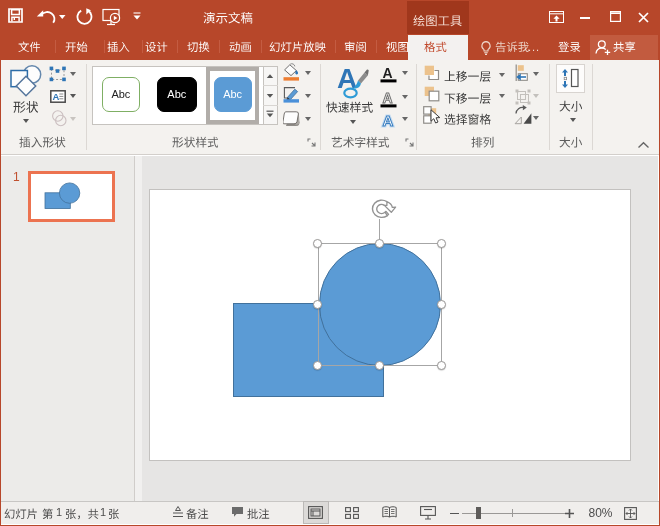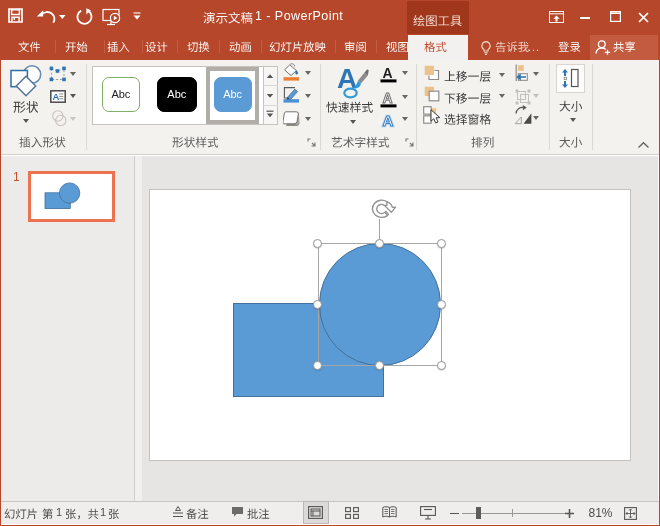--- a/index.html
+++ b/index.html
@@ -37,21 +37,20 @@
 <path d="M1.5 4.5 l3.5 4 3.5-4 z" fill="#fff"></path>
 </svg>
     <div class="abs" style="left:203px;top:8px;line-height:0">
       <svg width="50.0" height="18.2" viewBox="0 0 50.0 18.2">
         <path transform="translate(0.0,14.5)" fill="#fff" d="M8.4 -0.8C9.3 -0.3 10.5 0.5 11.1 0.9L11.8 0.3C11.2 -0.1 10 -0.8 9.1 -1.3ZM6.1 -1.2C5.4 -0.6 4.3 -0.1 3.2 0.2C3.5 0.4 3.8 0.8 4 0.9C5 0.5 6.2 -0.2 7 -0.8ZM1.2 -9.7C1.8 -9.3 2.7 -8.8 3.1 -8.5L3.7 -9.2C3.2 -9.6 2.4 -10 1.7 -10.3ZM0.5 -6.3C1.1 -6 1.9 -5.5 2.4 -5.2L2.9 -5.9C2.5 -6.2 1.6 -6.7 1 -7ZM0.8 0.1 1.7 0.7C2.2 -0.5 2.9 -2 3.5 -3.3L2.7 -3.9C2.1 -2.5 1.4 -0.9 0.8 0.1ZM6.7 -10.4C6.9 -10.1 7.1 -9.7 7.2 -9.3H3.9V-7.3H4.7V-8.5H10.7V-7.3H11.6V-9.3H8.2C8.1 -9.7 7.9 -10.2 7.6 -10.6ZM5.1 -3.2H7.2V-2.1H5.1ZM8.1 -3.2H10.2V-2.1H8.1ZM5.1 -5H7.2V-3.9H5.1ZM8.1 -5H10.2V-3.9H8.1ZM4.8 -7.4V-6.6H7.2V-5.7H4.3V-1.4H11.1V-5.7H8.1V-6.6H10.6V-7.4Z"></path>
         <path transform="translate(12.5,14.5)" fill="#fff" d="M2.9 -4.4C2.4 -3 1.5 -1.6 0.4 -0.7C0.7 -0.6 1.1 -0.3 1.3 -0.1C2.3 -1.1 3.3 -2.6 3.9 -4.1ZM8.6 -4C9.5 -2.8 10.4 -1.2 10.7 -0.1L11.7 -0.6C11.3 -1.6 10.3 -3.2 9.4 -4.4ZM1.9 -9.6V-8.7H10.7V-9.6ZM0.8 -6.5V-5.6H5.8V-0.2C5.8 -0 5.7 0 5.5 0C5.2 0 4.4 0 3.6 0C3.7 0.3 3.9 0.7 3.9 1C5 1 5.7 1 6.2 0.8C6.6 0.7 6.8 0.4 6.8 -0.2V-5.6H11.8V-6.5Z"></path>
         <path transform="translate(25.0,14.5)" fill="#fff" d="M5.3 -10.3C5.7 -9.7 6.1 -8.8 6.2 -8.3L7.2 -8.7C7.1 -9.2 6.6 -10 6.3 -10.6ZM0.6 -8.3V-7.4H2.6C3.3 -5.5 4.3 -3.8 5.6 -2.5C4.2 -1.4 2.5 -0.5 0.5 0.1C0.6 0.3 0.9 0.8 1 1C3.1 0.3 4.9 -0.6 6.3 -1.8C7.7 -0.6 9.4 0.4 11.4 0.9C11.6 0.7 11.9 0.2 12.1 0.1C10.1 -0.5 8.4 -1.3 7 -2.5C8.3 -3.8 9.2 -5.4 10 -7.4H11.9V-8.3ZM6.3 -3.2C5.1 -4.4 4.2 -5.8 3.6 -7.4H8.9C8.3 -5.7 7.4 -4.3 6.3 -3.2Z"></path>
         <path transform="translate(37.5,14.5)" fill="#fff" d="M6.5 -7H10.1V-5.9H6.5ZM5.7 -7.7V-5.2H10.9V-7.7ZM7.3 -2.3H9.3V-1.1H7.3ZM6.6 -2.9V-0.4H10V-2.9ZM4.2 -10.3C3.3 -10 1.9 -9.6 0.6 -9.4C0.8 -9.2 0.9 -8.9 0.9 -8.7C1.4 -8.8 1.9 -8.8 2.4 -8.9V-6.9H0.6V-6H2.3C1.8 -4.6 1 -3 0.3 -2.1C0.5 -1.9 0.7 -1.5 0.8 -1.2C1.4 -2 2 -3.2 2.4 -4.4V1H3.3V-4.7C3.7 -4.2 4.1 -3.6 4.2 -3.3L4.8 -4.1C4.6 -4.4 3.6 -5.4 3.3 -5.7V-6H5V-6.9H3.3V-9.1C3.8 -9.3 4.4 -9.4 4.8 -9.6ZM7.4 -10.3C7.6 -10 7.7 -9.6 7.9 -9.2H4.8V-8.4H11.9V-9.2H8.8C8.7 -9.6 8.5 -10.2 8.2 -10.6ZM4.9 -4.5V1H5.7V-3.7H10.9V0.1C10.9 0.2 10.8 0.3 10.7 0.3C10.6 0.3 10.2 0.3 9.7 0.3C9.8 0.5 10 0.8 10 1C10.7 1 11.1 1 11.4 0.9C11.7 0.8 11.7 0.5 11.7 0.1V-4.5Z"></path>
       </svg>
     </div>
-    <div class="abs" style="left:255px;top:8px;color:#fff;font-size:12.5px;line-height:17px;letter-spacing:0.45px">1 - PowerPoint</div>
     <div class="abs" style="left:406.5px;top:0;width:62px;height:34.5px;background:#a0371c"></div>
     <div style="position:absolute;left:413px;top:10.5px;line-height:0">
       <svg width="49.2" height="18.0" viewBox="0 0 49.2 18.0">
         <path transform="translate(0.0,14.3)" fill="#f7e3da" d="M0.5 -0.7 0.7 0.2C1.7 -0.2 3.1 -0.7 4.4 -1.2L4.2 -2C2.8 -1.5 1.4 -1 0.5 -0.7ZM5.9 -6.2V-5.4H10.1V-6.2ZM0.7 -5.2C0.9 -5.3 1.1 -5.4 2.4 -5.5C2 -4.8 1.5 -4.2 1.3 -3.9C1 -3.5 0.7 -3.2 0.5 -3.1C0.6 -2.9 0.7 -2.4 0.8 -2.2C1 -2.4 1.4 -2.5 4.3 -3.3C4.2 -3.5 4.2 -3.8 4.2 -4.1L2.1 -3.6C2.9 -4.7 3.8 -6 4.4 -7.3L3.6 -7.8C3.4 -7.3 3.2 -6.8 2.9 -6.3L1.6 -6.2C2.3 -7.3 2.9 -8.7 3.4 -10L2.5 -10.4C2.1 -8.9 1.3 -7.3 1 -6.9C0.8 -6.4 0.6 -6.1 0.4 -6.1C0.5 -5.8 0.6 -5.4 0.7 -5.2ZM4.8 0.7C5.1 0.6 5.6 0.5 10.2 0C10.4 0.4 10.6 0.7 10.7 1L11.5 0.6C11.1 -0.2 10.3 -1.5 9.6 -2.4L8.8 -2.1C9.1 -1.6 9.5 -1.2 9.7 -0.7L6.2 -0.4C6.7 -1.2 7.5 -2.4 7.9 -3.2H11.3V-4.1H4.9V-3.2H6.9C6.5 -2.4 5.5 -0.8 5.3 -0.5C5 -0.3 4.7 -0.2 4.5 -0.2C4.6 0 4.8 0.5 4.8 0.7ZM7.8 -10.4C7.1 -8.7 5.8 -7.2 4.3 -6.2C4.5 -6 4.7 -5.6 4.8 -5.4C6 -6.2 7.1 -7.4 8 -8.8C8.9 -7.7 10.1 -6.4 11.3 -5.6C11.4 -5.8 11.6 -6.2 11.7 -6.4C10.6 -7.1 9.2 -8.5 8.4 -9.6L8.7 -10.1Z"></path>
         <path transform="translate(12.3,14.3)" fill="#f7e3da" d="M4.6 -3.4C5.6 -3.2 6.9 -2.8 7.5 -2.4L7.9 -3.1C7.2 -3.4 6 -3.8 5 -4ZM3.4 -1.9C5.1 -1.7 7.2 -1.2 8.4 -0.8L8.8 -1.4C7.6 -1.8 5.5 -2.3 3.8 -2.5ZM1 -9.8V1H1.9V0.5H10.4V1H11.3V-9.8ZM1.9 -0.4V-9H10.4V-0.4ZM5.1 -8.7C4.5 -7.7 3.4 -6.7 2.4 -6.1C2.6 -6 2.9 -5.7 3 -5.6C3.4 -5.8 3.8 -6.1 4.1 -6.4C4.5 -6 5 -5.7 5.5 -5.3C4.4 -4.8 3.2 -4.5 2.1 -4.3C2.3 -4.1 2.5 -3.7 2.6 -3.5C3.8 -3.8 5.1 -4.2 6.2 -4.9C7.3 -4.3 8.4 -3.9 9.6 -3.6C9.7 -3.9 10 -4.2 10.1 -4.3C9 -4.5 8 -4.9 7 -5.3C7.9 -5.9 8.7 -6.6 9.2 -7.5L8.7 -7.8L8.5 -7.7H5.4C5.5 -8 5.7 -8.2 5.9 -8.4ZM4.6 -6.9 4.7 -7H7.9C7.5 -6.5 6.9 -6.1 6.2 -5.7C5.6 -6.1 5.1 -6.5 4.6 -6.9Z"></path>
         <path transform="translate(24.6,14.3)" fill="#f7e3da" d="M0.6 -0.9V0H11.7V-0.9H6.6V-8H11.1V-8.9H1.3V-8H5.6V-0.9Z"></path>
         <path transform="translate(36.9,14.3)" fill="#f7e3da" d="M7.4 -1C8.8 -0.4 10.2 0.4 11.1 1L11.8 0.3C10.9 -0.3 9.4 -1.1 8 -1.7ZM4 -1.6C3.3 -1 1.7 -0.1 0.5 0.3C0.7 0.5 1 0.8 1.2 1C2.4 0.5 3.9 -0.3 4.9 -1.1ZM2.6 -9.7V-2.6H0.6V-1.7H11.7V-2.6H9.9V-9.7ZM3.5 -2.6V-3.7H8.9V-2.6ZM3.5 -7.2H8.9V-6.2H3.5ZM3.5 -7.9V-9H8.9V-7.9ZM3.5 -5.5H8.9V-4.4H3.5Z"></path>
       </svg>
     </div>
     <svg class="abs" style="left:549px;top:10.5px" width="15" height="12" viewBox="0 0 15 12">
@@ -518,19 +517,19 @@
 </svg>
     <div class="abs" style="left:450px;top:512.5px;width:9px;height:1.8px;background:#555"></div>
     <div class="abs" style="left:462px;top:512.7px;width:108px;height:1.2px;background:#9a9896"></div>
     <div class="abs" style="left:512px;top:509px;width:1px;height:8px;background:#9a9896"></div>
     <div class="abs" style="left:476px;top:507px;width:5px;height:12px;background:#5e5c5a"></div>
     <div class="abs" style="left:564px;top:508px;width:11px;height:11px">
       <svg width="11" height="11" viewBox="0 0 11 11">
         <path d="M1 5.5 h9 M5.5 1 v9" stroke="#555" stroke-width="1.6"></path>
       </svg>
     </div>
-    <div class="abs" style="left:588.5px;top:506px;color:#4c4c4c;font-size:12px">81%</div>
+    <div class="abs" style="left:588.5px;top:506px;color:#4c4c4c;font-size:12px">80%</div>
     <svg class="abs" style="left:624px;top:507px" width="13" height="13" viewBox="0 0 13 13">
 <rect x="0.6" y="0.6" width="11.8" height="11.8" fill="none" stroke="#555" stroke-width="1.1"></rect>
 <path d="M6.5 2 v9 M2 6.5 h9" stroke="#555" stroke-width="0.9"></path>
 <path d="M6.5 2 L5 3.5 M6.5 2 L8 3.5 M6.5 11 L5 9.5 M6.5 11 L8 9.5 M2 6.5 L3.5 5 M2 6.5 L3.5 8 M11 6.5 L9.5 5 M11 6.5 L9.5 8" stroke="#555" stroke-width="0.9"></path>
 </svg>
     <div class="abs" style="left:0;top:0;width:660px;height:526px;border:1.5px solid #b7472a;pointer-events:none"></div>
   </div>
 </body></html>

